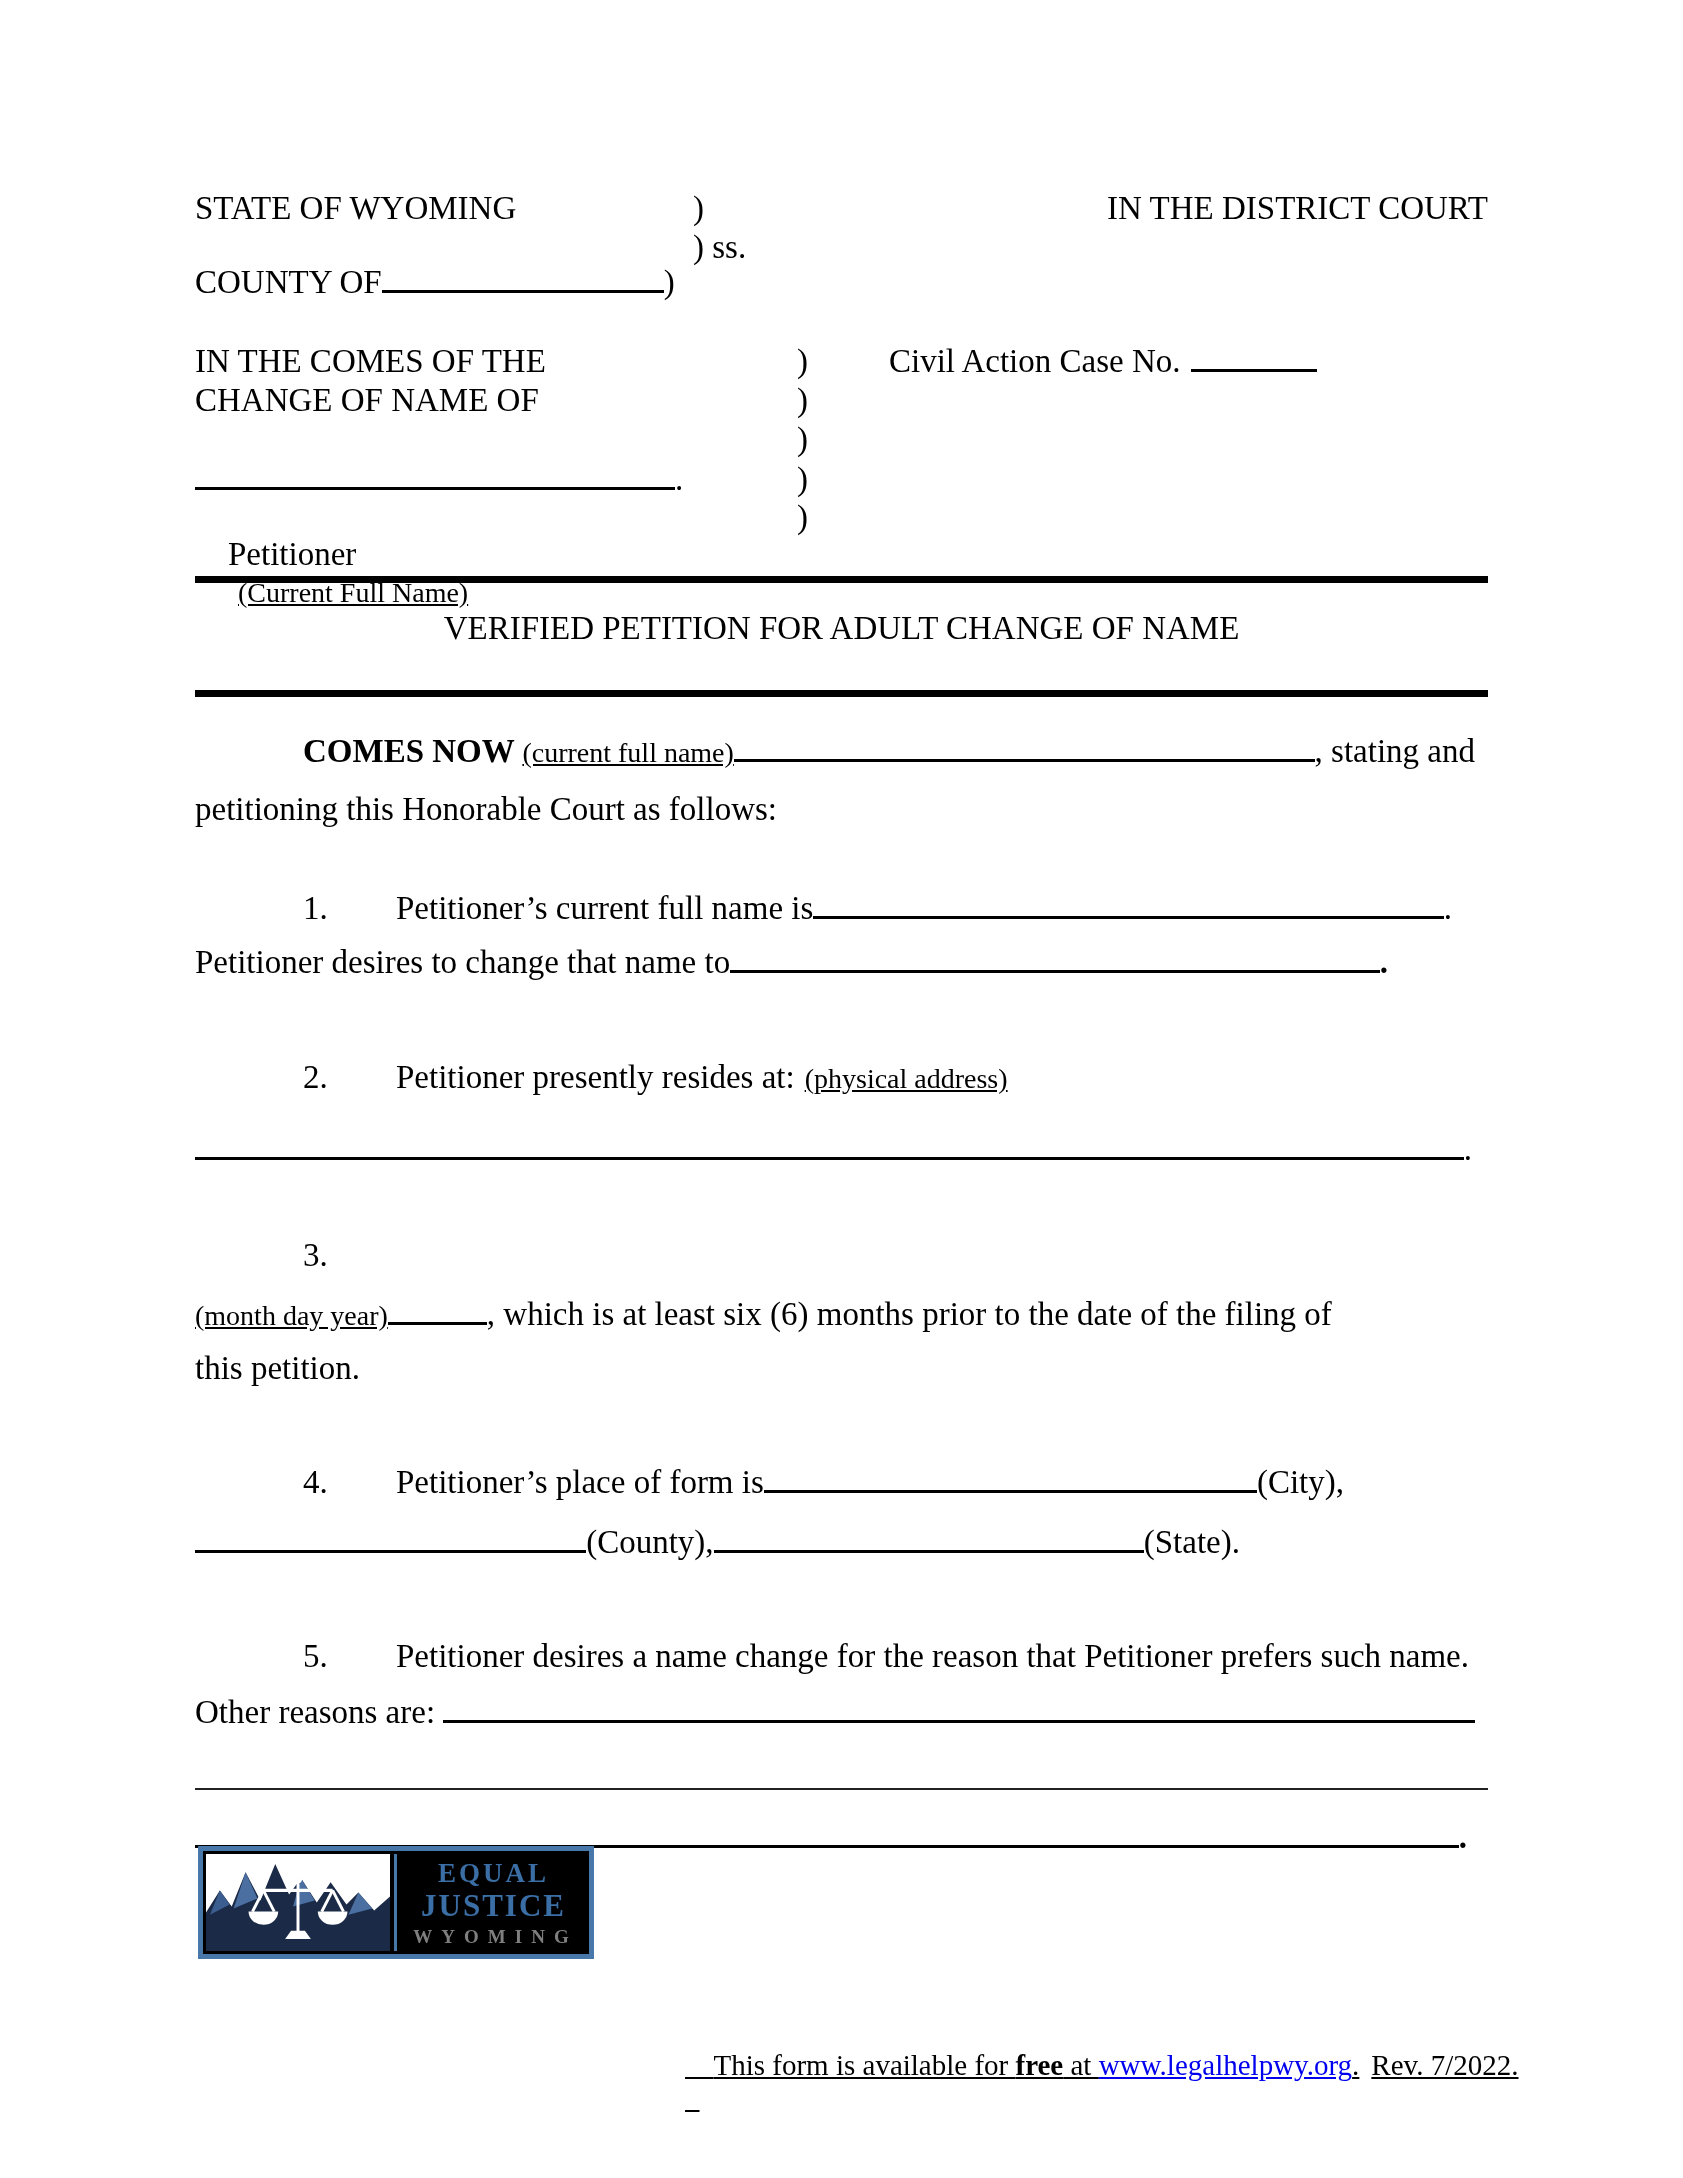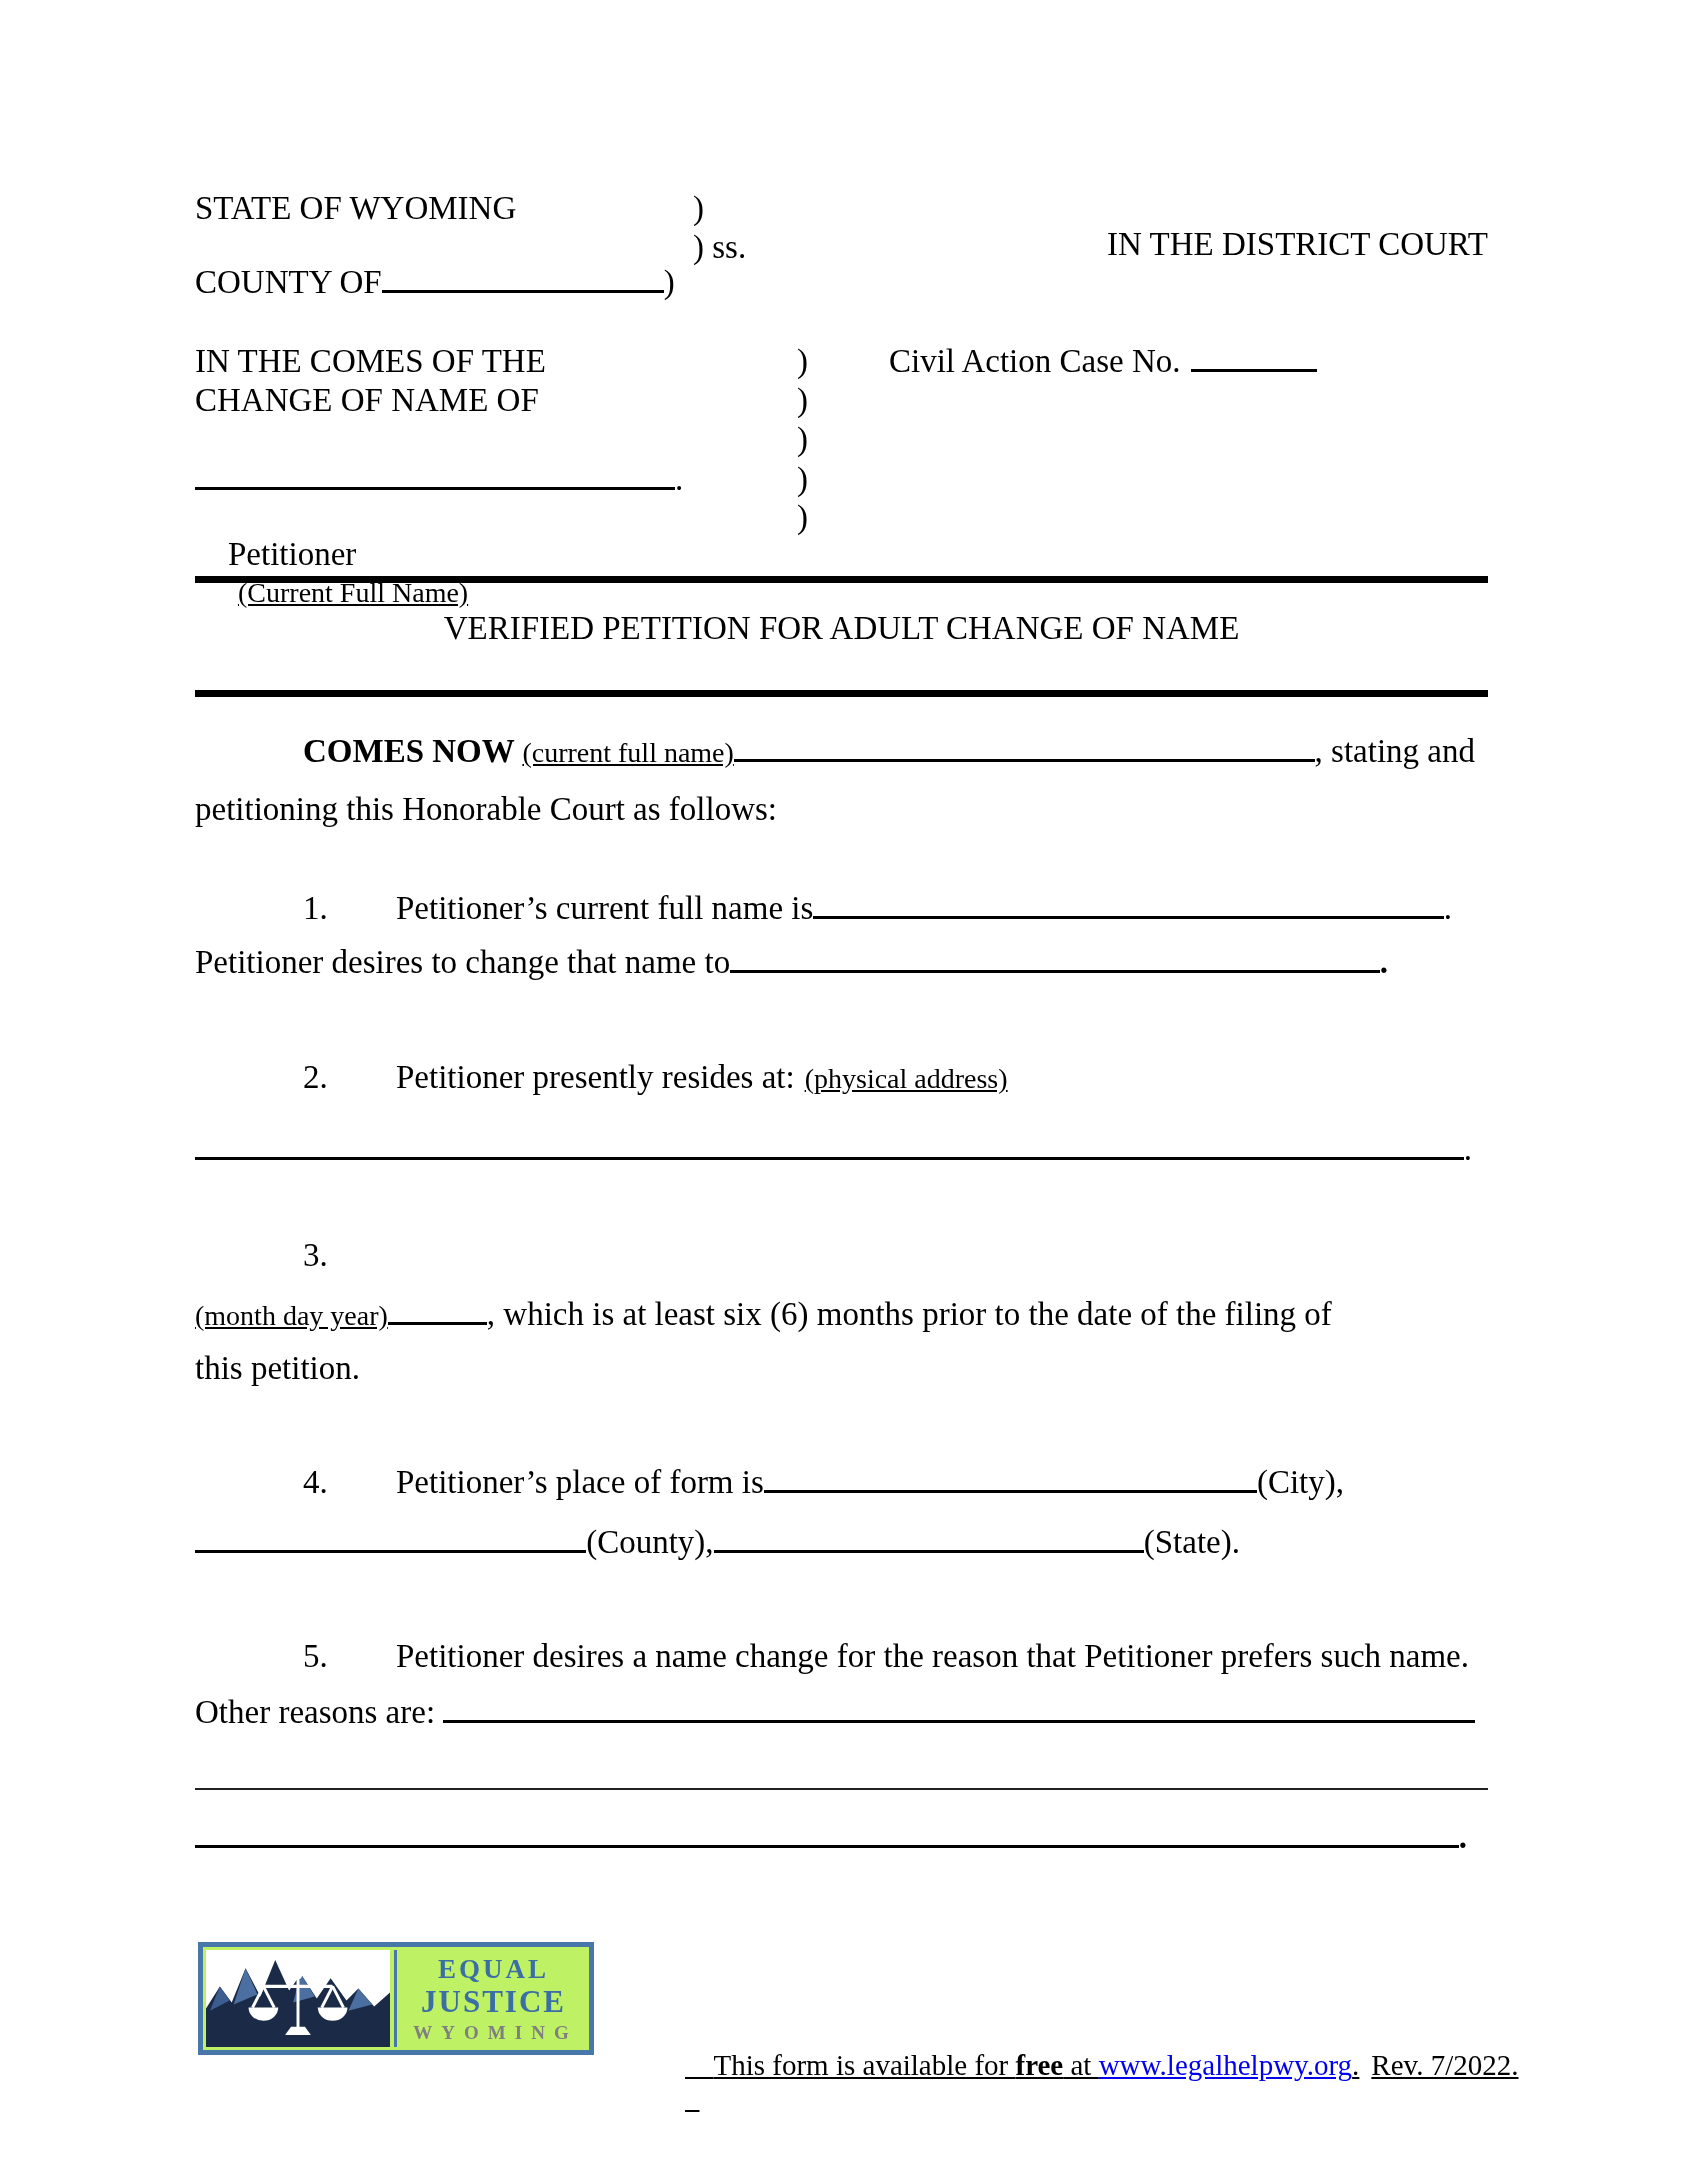--- a/index.html
+++ b/index.html
@@ -9,25 +9,25 @@
   .fx{position:absolute;display:flex;align-items:baseline;}
   .fx>span{white-space:pre;}
   .fill{flex:1 1 auto;border-bottom:3px solid #000;height:0;}
   .bl{flex:0 0 auto;display:inline-block;border-bottom:3px solid #000;height:0;vertical-align:baseline;}
   .sp{flex:0 0 108px;}
   .num{flex:0 0 93px;}
   .b{font-weight:bold;}
   .sm{font-size:28px;text-decoration:underline;}
   .rule{position:absolute;background:#000;height:7px;left:195px;width:1293px;}
   .thin{position:absolute;background:#222;height:2px;left:195px;width:1293px;}
-  .right{position:absolute;right:195px;margin-top:36px;}
+  .right{position:absolute;right:195px;}
   .title{position:absolute;left:0;top:610px;width:1683px;text-align:center;font-weight:normal;}
   
-  .logo{position:absolute;left:198px;top:1942px;width:396px;height:113px;border:5px solid #4878aa;
-        background:#bef264;display:flex;align-items:stretch;box-sizing:border-box;padding:3px;}
+  .logo{position:absolute;left:198px;top:1846px;width:396px;height:113px;border:5px solid #4878aa;
+        background:#000000;display:flex;align-items:stretch;box-sizing:border-box;padding:3px;}
   .logo-left{width:184px;position:relative;background:#fff;}
   .logo-left svg{display:block;width:100%;height:100%;}
   .logo-div{width:3px;background:#4878aa;margin:0 4px;}
   .logo-right{flex:1;display:flex;flex-direction:column;align-items:center;justify-content:center;
               line-height:1;font-weight:bold;}
   .lg1{font-size:27px;letter-spacing:3px;color:#3a6ea5;}
   .lg2{font-size:31px;letter-spacing:2px;color:#3a6ea5;margin-top:3px;}
   .lg3{font-size:19px;letter-spacing:9px;color:#7f7f7f;margin-top:6px;text-indent:4px;}
   .ft1{position:absolute;left:685px;top:1976px;font-size:32px;white-space:pre;}
   .ft2{position:absolute;left:685px;top:2016px;font-size:29px;white-space:pre;text-decoration:underline;}

